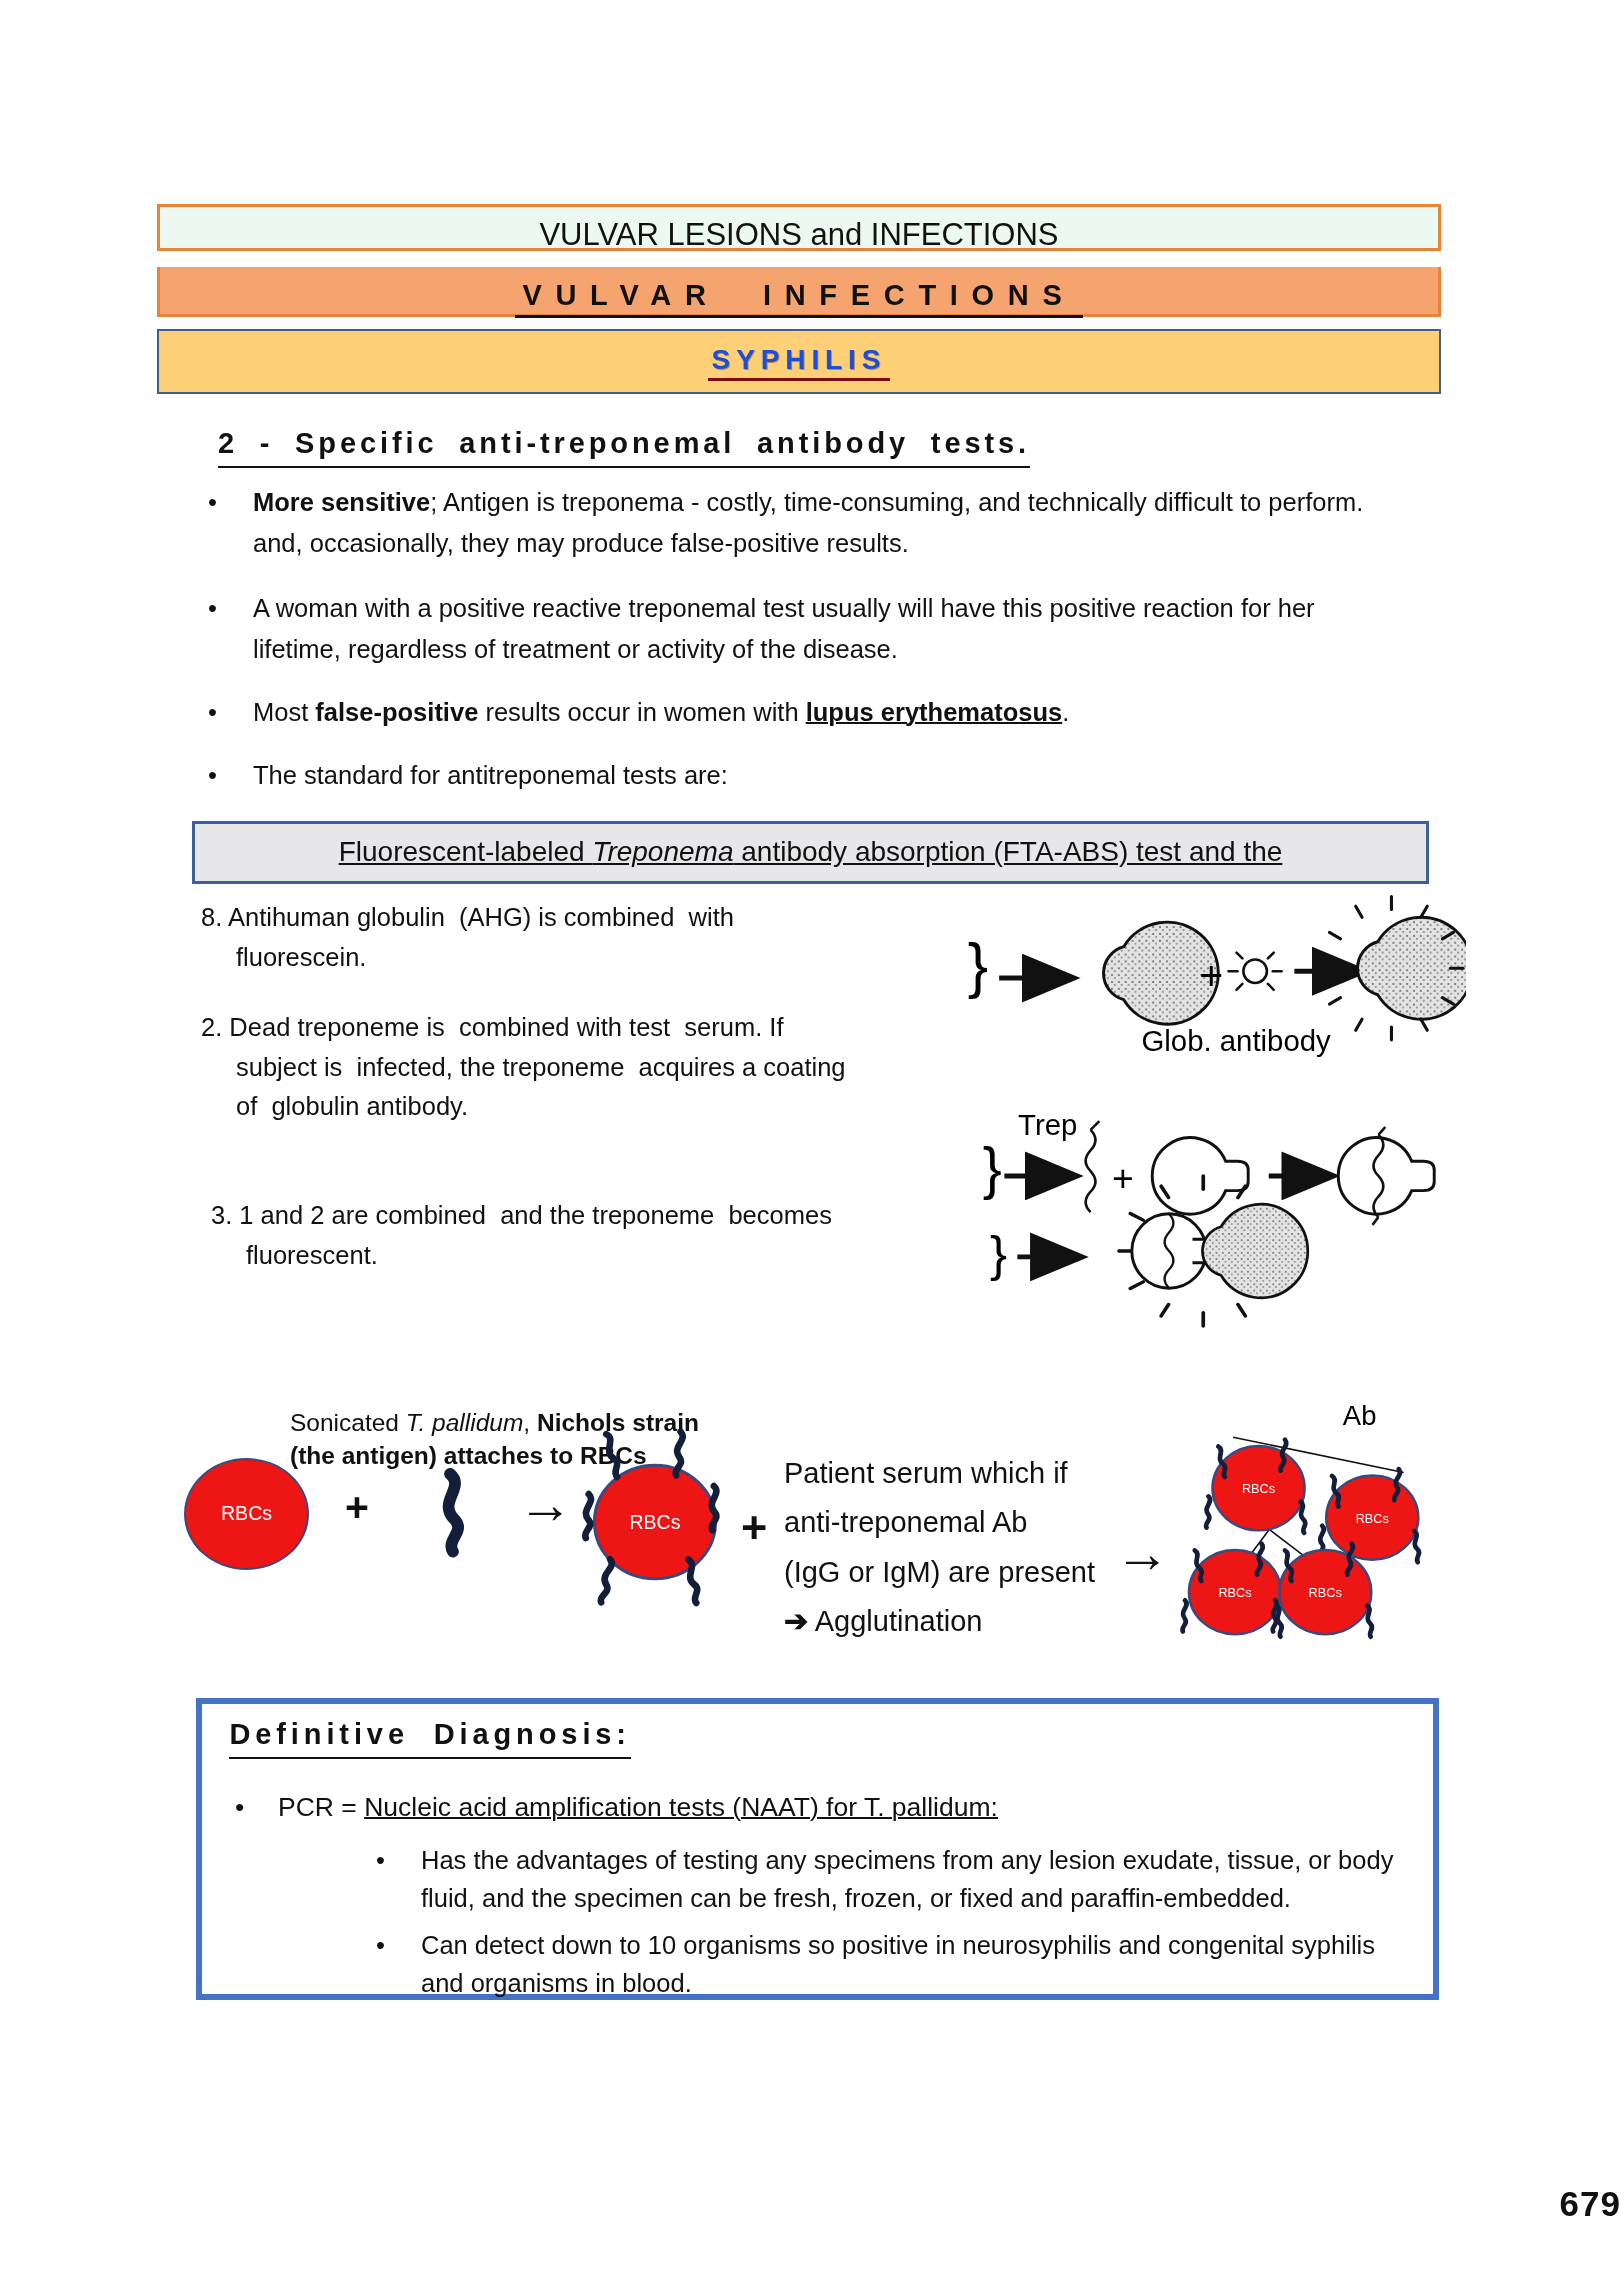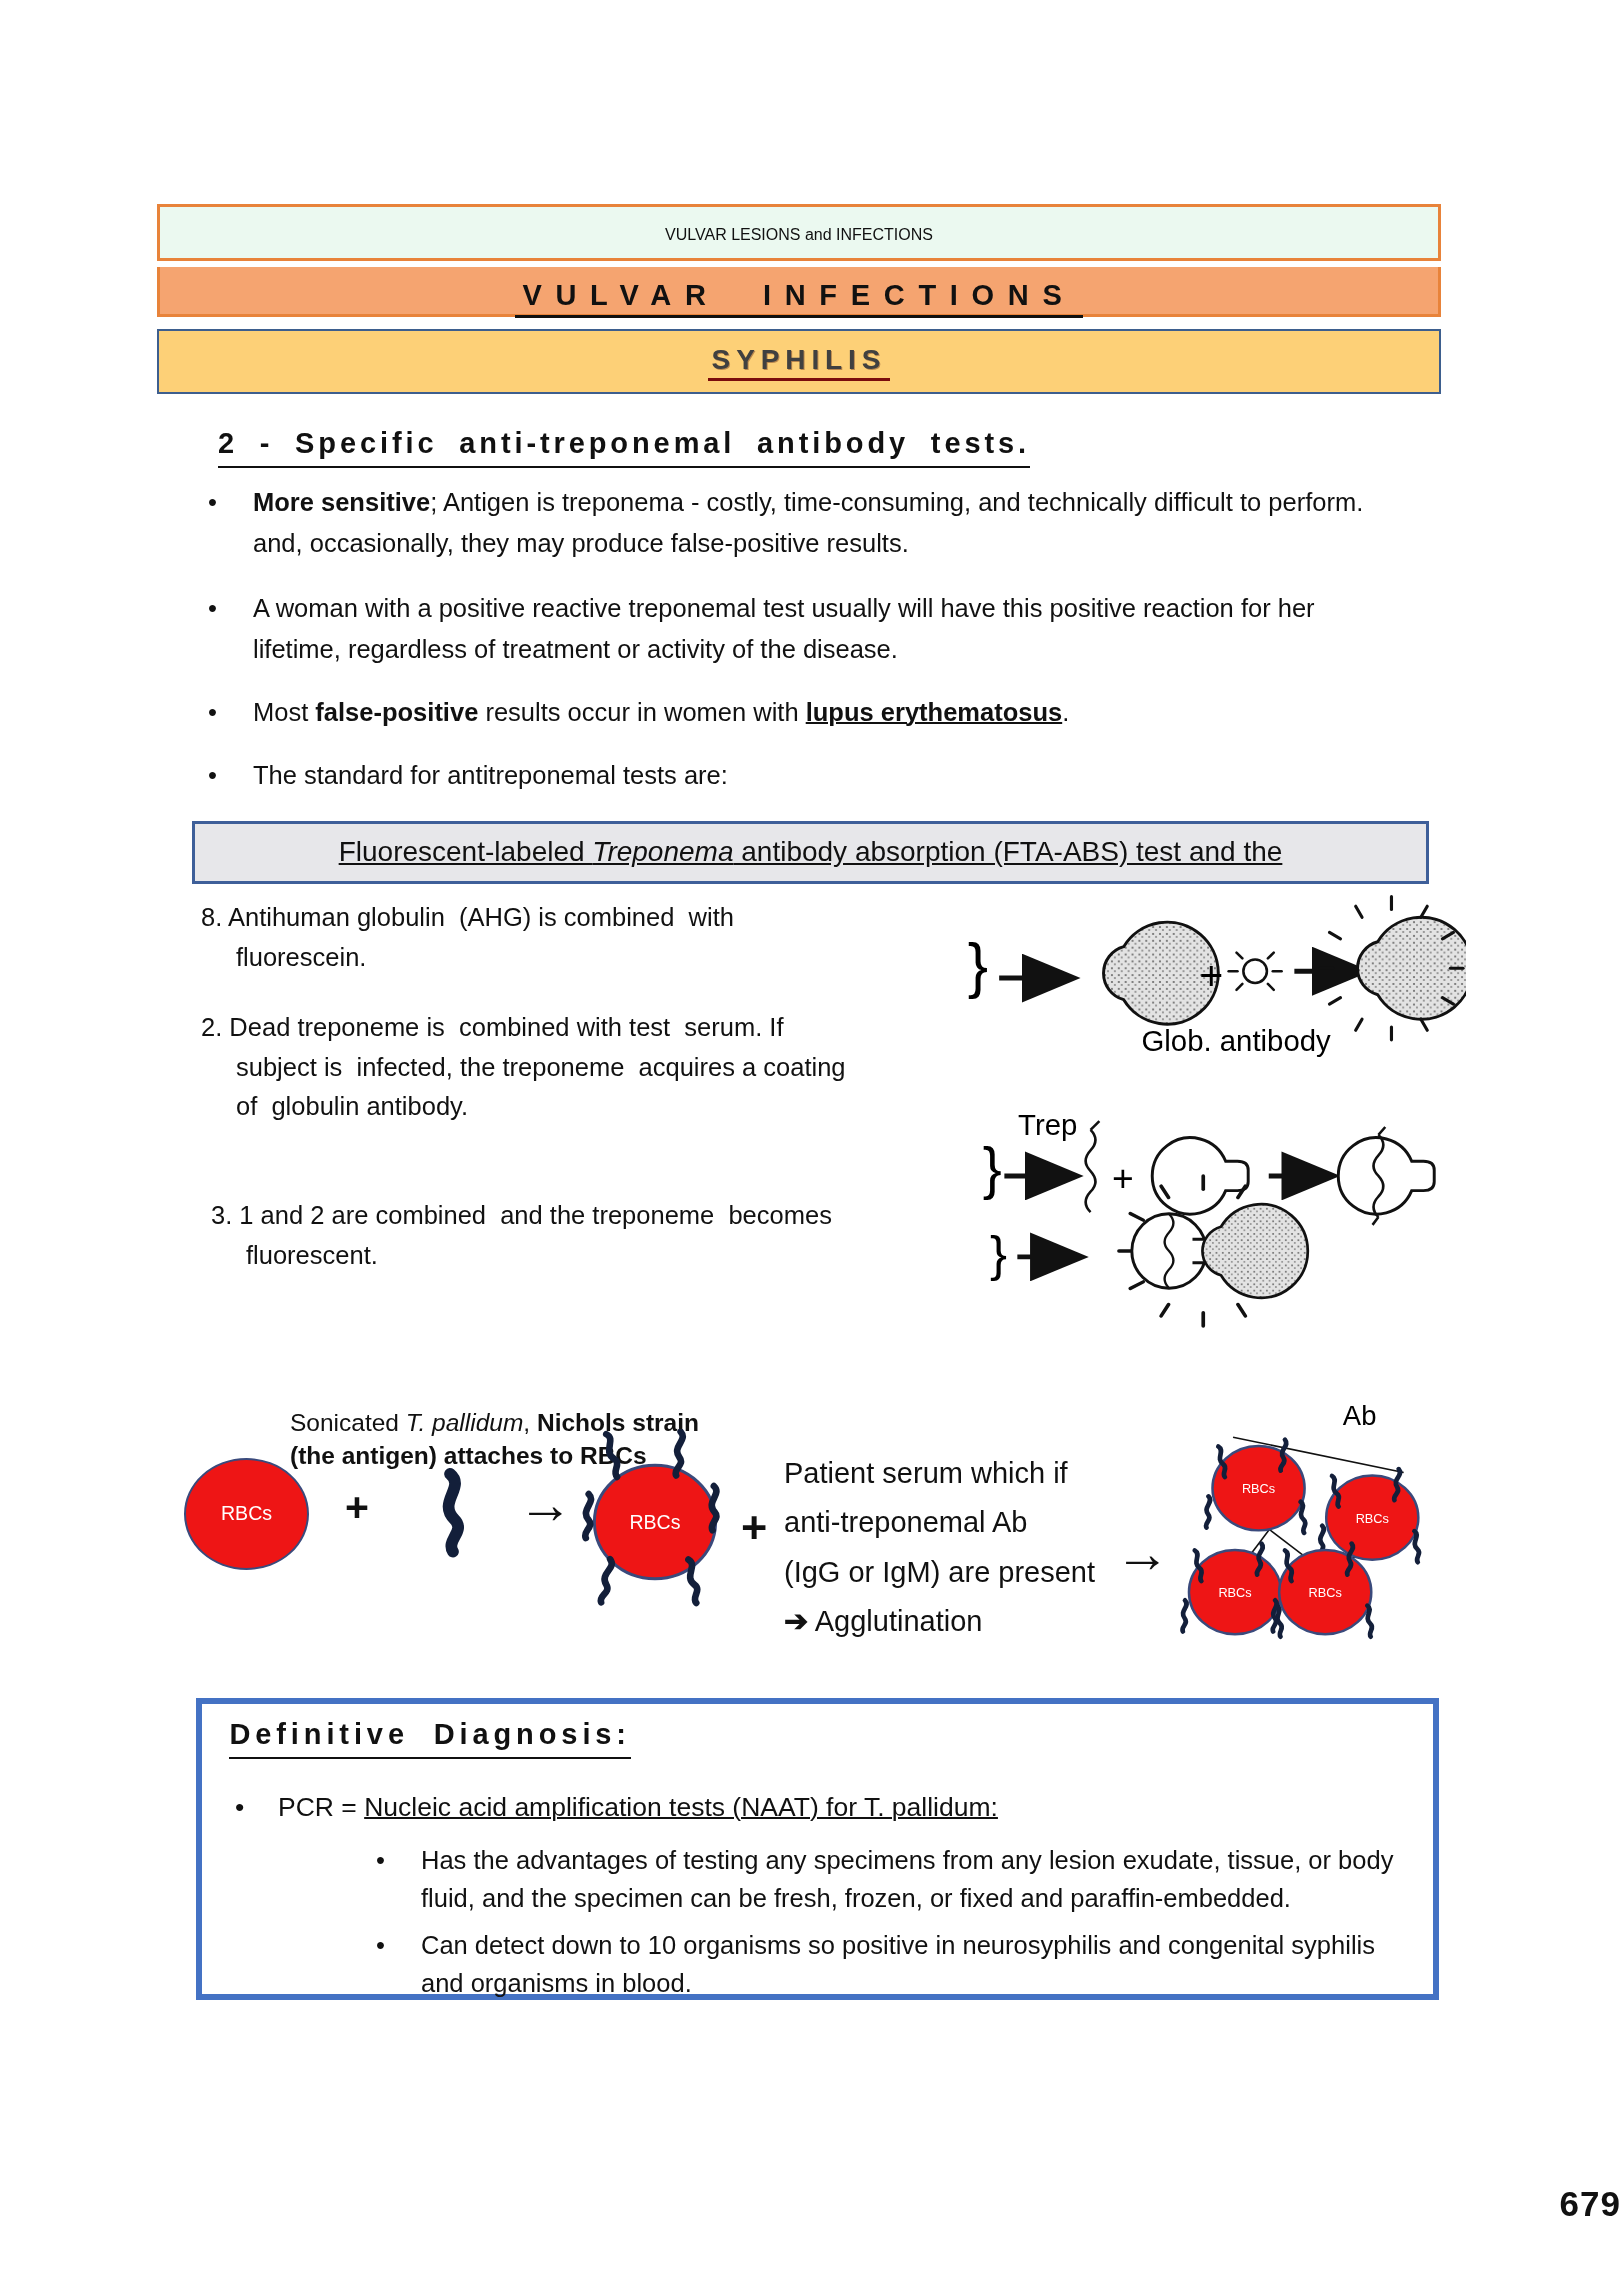--- a/index.html
+++ b/index.html
@@ -5,25 +5,25 @@
   * { margin:0; padding:0; box-sizing:border-box; }
   html,body { background:#ffffff; }
   .page {
     position:relative; width:1621px; height:2293px; background:#ffffff;
     font-family:"Liberation Sans", sans-serif; color:#111; overflow:hidden;
   }
   .abs { position:absolute; }
 
   
   .hdr-row { position:absolute; left:157px; width:1284px; text-align:center; }
-  .hdr-row1 { top:204px; height:57px; background:#ebf9f0; border:3.9px solid #e8833a; line-height:55px; font-size:16px; }
+  .hdr-row1 { top:204px; height:47px; background:#ebf9f0; border:3.9px solid #e8833a; line-height:55px; font-size:31px; }
   .hdr-row2 { top:267px; height:50px; background:#f5a470; border:3.9px solid #e8833a; border-top:none; line-height:57px; }
   .hdr-row2 span { font-size:29px; font-weight:bold; letter-spacing:13.7px; word-spacing:21.6px; border-bottom:3.9px solid #101010; padding:0 7.8px 3.9px 7.8px; }
   .hdr-row3 { top:329px; height:65px; background:#fdd077; border:2.9px solid #3d5e8e; line-height:57px; }
-  .hdr-row3 span { font-size:28px; font-weight:bold; letter-spacing:5.9px; color:#404040; border-bottom:3.9px solid #7a0c0c; padding:0 3.9px 2.9px 3.9px; text-shadow:1px 1px 0 rgba(60,0,0,.35); }
+  .hdr-row3 span { font-size:28px; font-weight:bold; letter-spacing:5.9px; color:#1d4ed8; border-bottom:3.9px solid #7a0c0c; padding:0 3.9px 2.9px 3.9px; text-shadow:1px 1px 0 rgba(60,0,0,.35); }
 
   
   .sec-heading { left:218px; top:427px; font-size:29px; font-weight:bold; letter-spacing:3.9px; word-spacing:9.8px; border-bottom:2.9px solid #101010; padding-bottom:5.9px; }
 
   
   .bullet { position:absolute; left:208px; width:1201px; display:flex; font-size:25.5px; line-height:1.6; }
   .bullet .mark { width:45px; flex:0 0 45px; font-size:25.5px; }
   .bullet .btext { flex:1; }
   .b-seg-b { font-weight:bold; }
   .b-seg-i { font-style:italic; }

